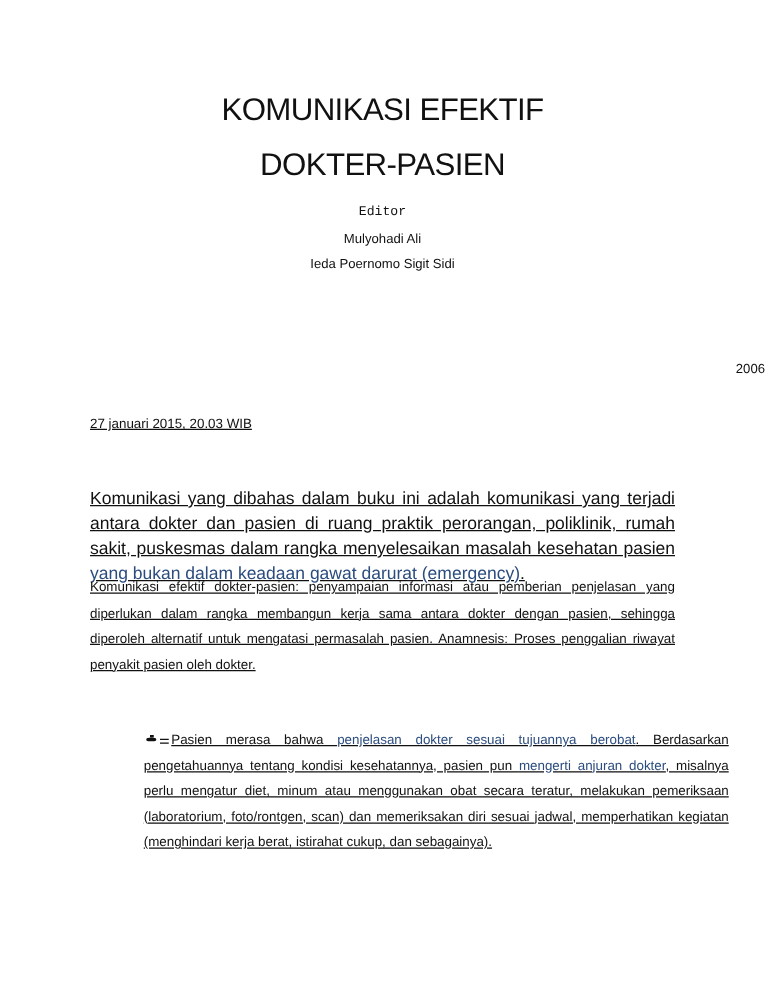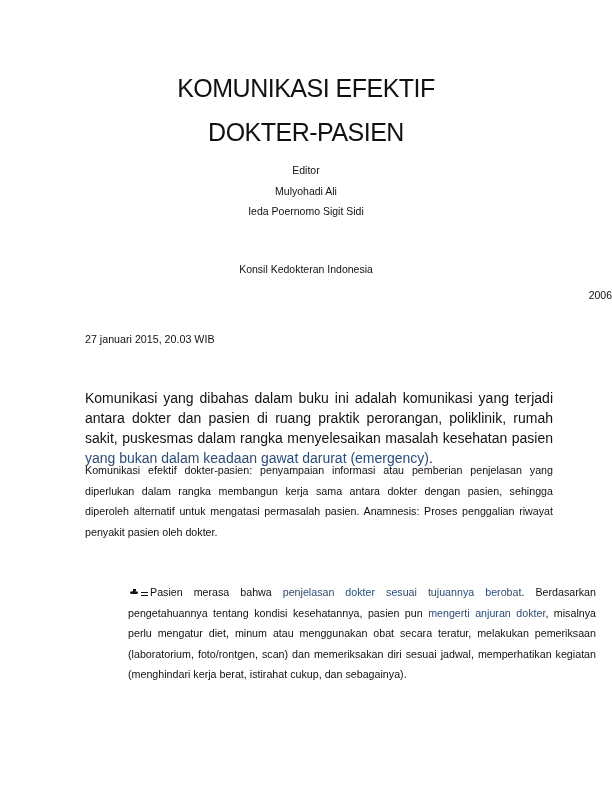--- a/index.html
+++ b/index.html
@@ -4,43 +4,42 @@
 <style>
   html, body { margin: 0; padding: 0; background: #ffffff; }
   body {
     width: 612px; height: 792px; position: relative; overflow: hidden;
     font-family: "Liberation Sans", sans-serif; color: #111;
   }
   .page { position: absolute; left: 0; top: 0; width: 612px; height: 773px; }
   .center { position: absolute; left: 0; width: 612px; text-align: center; }
   .title { font-size: 25px; letter-spacing: -0.5px; color: #111; }
   .meta { font-size: 10.5px; color: #111; }
-  .para { position: absolute; left: 85px; width: 468px; text-align: justify; color: #111; }
+  .para { position: absolute; left: 72px; width: 468px; text-align: justify; color: #111; text-decoration: underline; }
   .small { font-size: 14px; line-height: 20px; }
   .body { font-size: 10.7px; line-height: 20.5px; }
   .link { color: #2b4c7e; }
   .bullet { display: inline-block; position: relative; width: 22px; height: 10px; vertical-align: baseline; }
   .bullet .dot { position: absolute; left: 2px; top: 5px; width: 8px; height: 3px; background: #111; border-radius: 50% 50% 40% 40%; }
   .bullet .dot:before { content: ""; position: absolute; left: 3px; top: -2px; width: 3px; height: 2px; background: #111; }
   .bullet .dash { position: absolute; left: 13px; top: 6px; width: 7px; height: 1px; background: #111; }
   .bullet .dash:after { content: ""; position: absolute; left: 0; top: 3px; width: 7px; height: 1px; background: #111; }
 </style>
 </head>
 <body>
 
 <div class="page">
 
   <div class="center title" style="top:74px;">KOMUNIKASI EFEKTIF</div>
   <div class="center title" style="top:118px;">DOKTER-PASIEN</div>
 
-  <div class="center meta" style="top:164px;">Editor</div>
+  <div class="center meta" style="top:164px;font-family:Liberation Mono, monospace;">Editor</div>
   <div class="center meta" style="top:205px;">Ieda Poernomo Sigit Sidi</div>
   <div class="center meta" style="top:185px;">Mulyohadi Ali</div>
 
-  <div class="center meta" style="top:263px;">Konsil Kedokteran Indonesia</div>
   <div class="center meta" style="top:289px;text-align:right;">2006</div>
 
   <div class="para meta" style="top:333px; font-size:10.7px;">27 januari 2015, 20.03 WIB</div>
 
   <div class="para small" style="top:388px;">
     <span>Komunikasi yang dibahas dalam buku ini adalah komunikasi yang terjadi antara dokter dan pasien di ruang praktik perorangan, poliklinik, rumah sakit, puskesmas dalam rangka menyelesaikan masalah kesehatan pasien </span><span class="link">yang bukan dalam keadaan gawat darurat (emergency)</span><span>.</span>
   </div>
 
   <div class="para body" style="top:460px;">Komunikasi efektif dokter-pasien: penyampaian informasi atau pemberian penjelasan yang diperlukan dalam rangka membangun kerja sama antara dokter dengan pasien, sehingga diperoleh alternatif untuk mengatasi permasalah pasien. Anamnesis: Proses penggalian riwayat penyakit pasien oleh dokter.</div>
 

